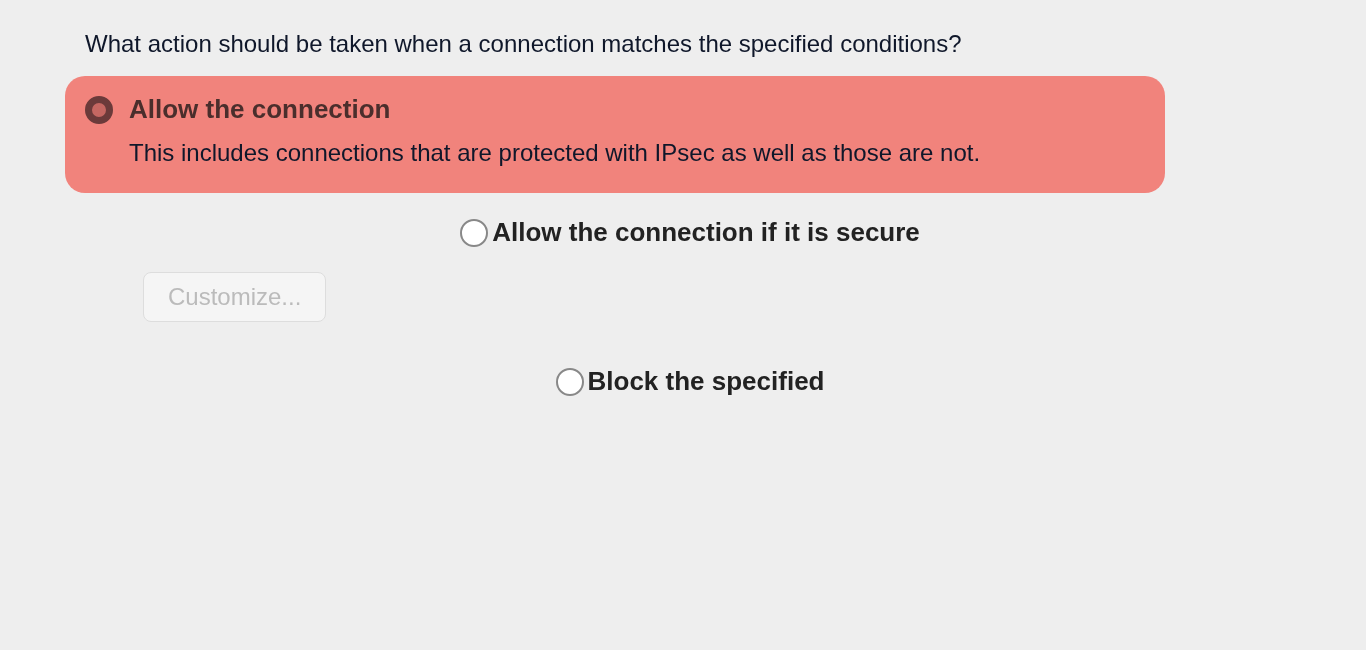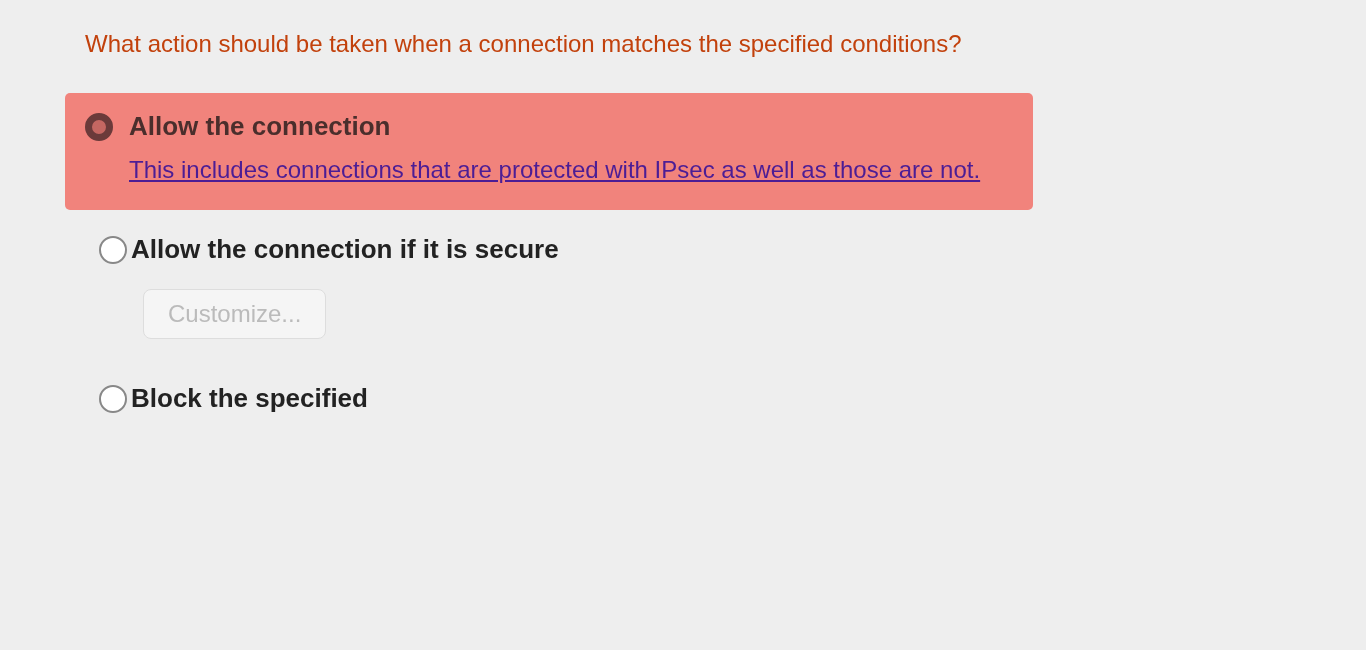--- a/index.html
+++ b/index.html
@@ -10,30 +10,30 @@
     body {
       font-family: 'Segoe UI', Tahoma, Geneva, Verdana, sans-serif;
       background: #eeeeee;
       width: 1366px;
       height: 650px;
       padding: 30px 85px;
       color: #333;
     }
     .prompt {
       font-size: 24px;
-      color: #c2410c;
-      margin-bottom: 35px;
+      color: #0f172a;
+      margin-bottom: 18px;
       font-weight: 400;
     }
     .option-group {
       padding: 18px 20px 24px 20px;
-      border-radius: 5px;
+      border-radius: 20px;
       margin-bottom: 24px;
       margin-left: -20px;
-      width: 968px;
+      width: 1100px;
     }
     .option-group.highlighted {
       background: #f1837c;
     }
     .option-header {
       display: flex;
       align-items: center;
       gap: 16px;
     }
     .radio {
@@ -64,30 +64,30 @@
       color: #444;
       margin-top: 12px;
       margin-left: 44px;
       line-height: 1.35;
       font-weight: 400;
     }
     .highlighted .option-label {
       color: #4a2e2c;
     }
     .highlighted .option-desc {
-      color: #4c1d95;
-      text-decoration: underline;
+      color: #0f172a;
     }
     .option-block {
       margin-left: 58px;
       margin-bottom: 30px;
     }
     .option-block .option-header {
       gap: 4px;
       margin-left: -44px;
+      justify-content: center;
     }
     .option-block .option-desc {
       margin-left: 0;
       max-width: 1030px;
     }
     .customize-btn {
       display: inline-block;
       margin-top: 24px;
       padding: 10px 24px;
       font-size: 24px;

